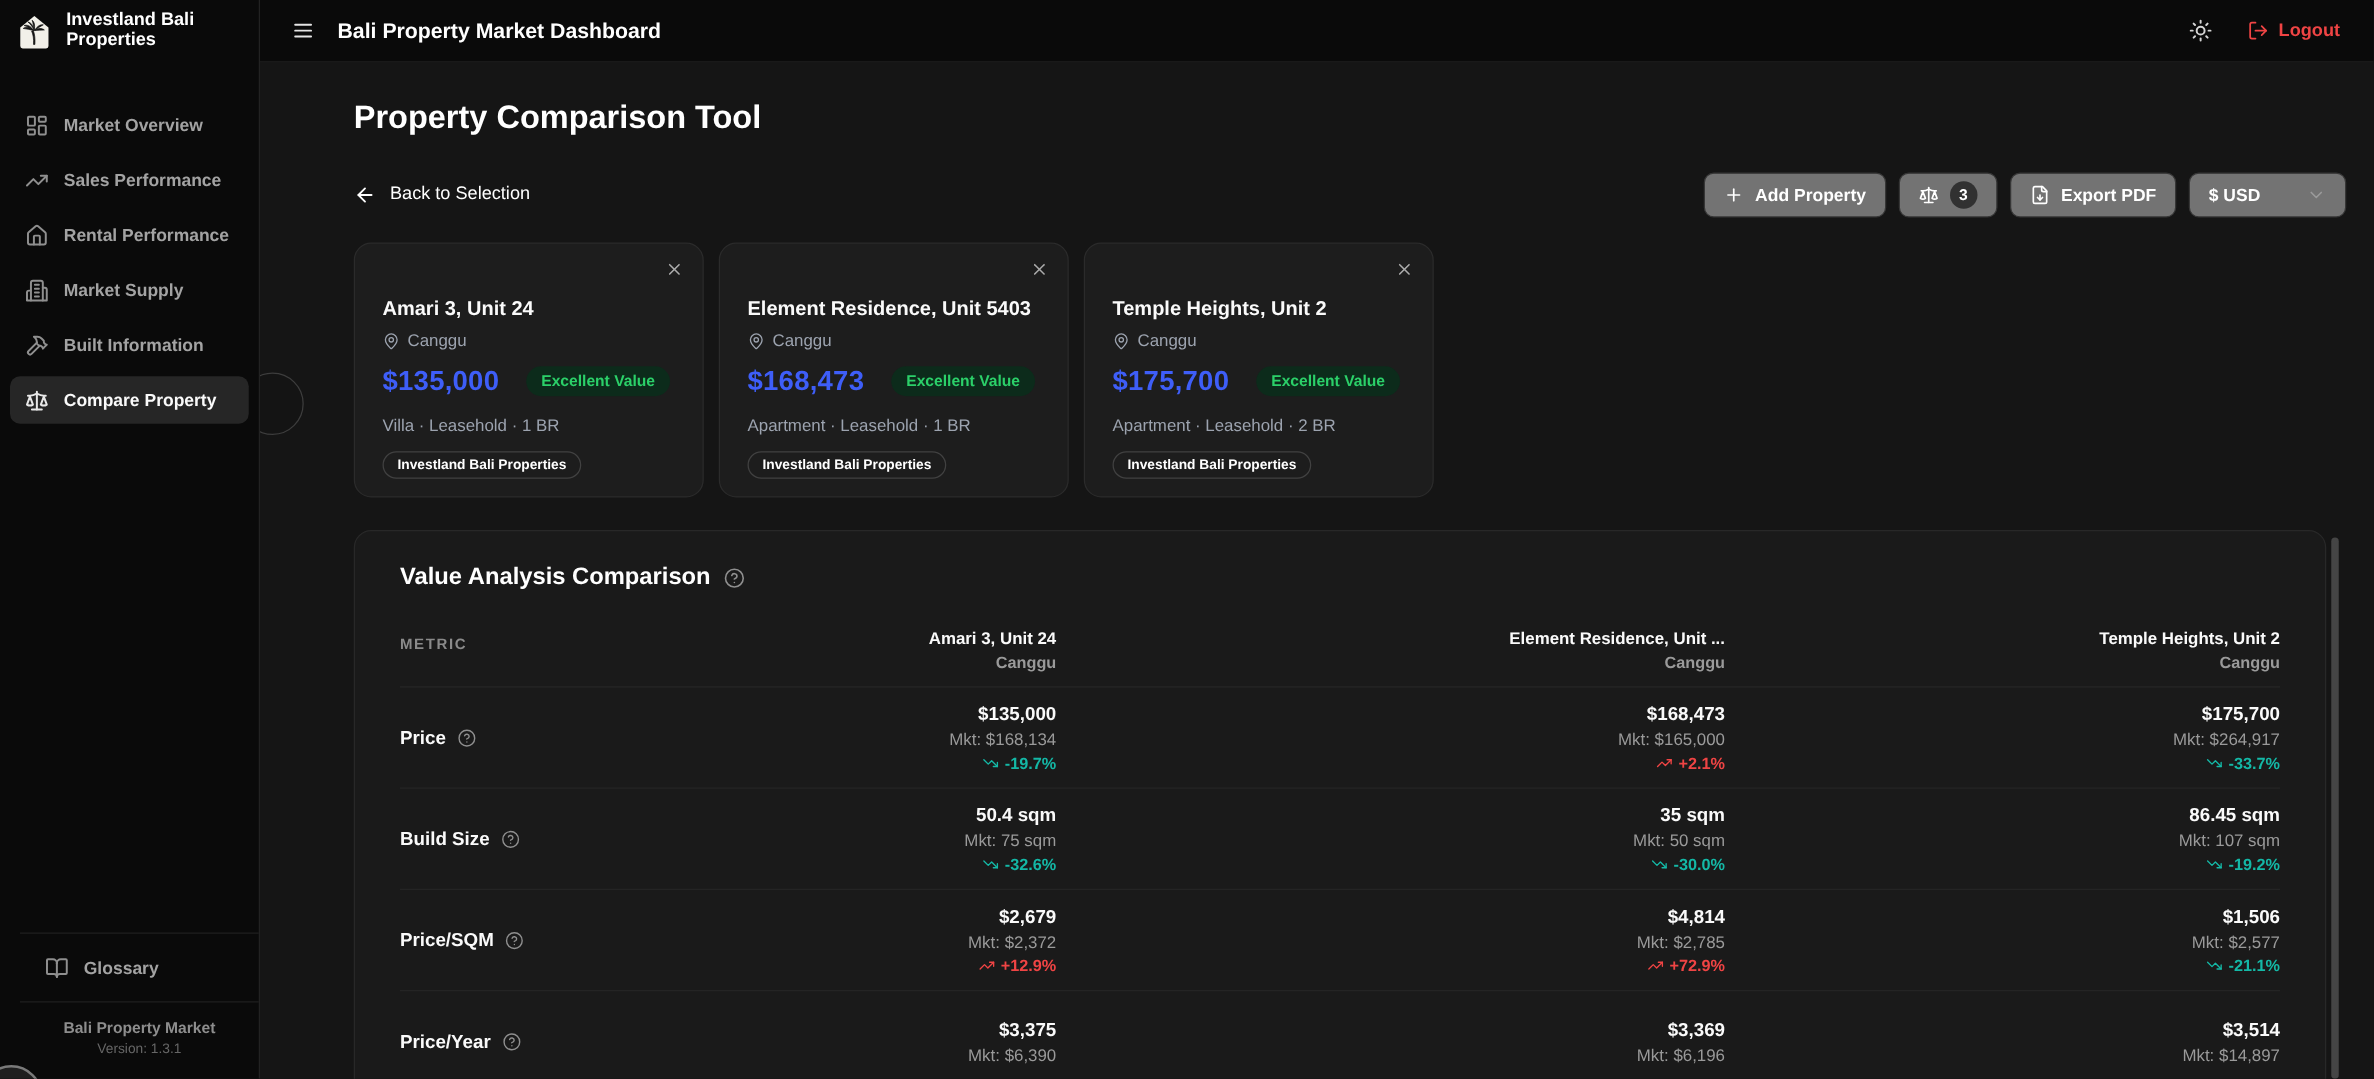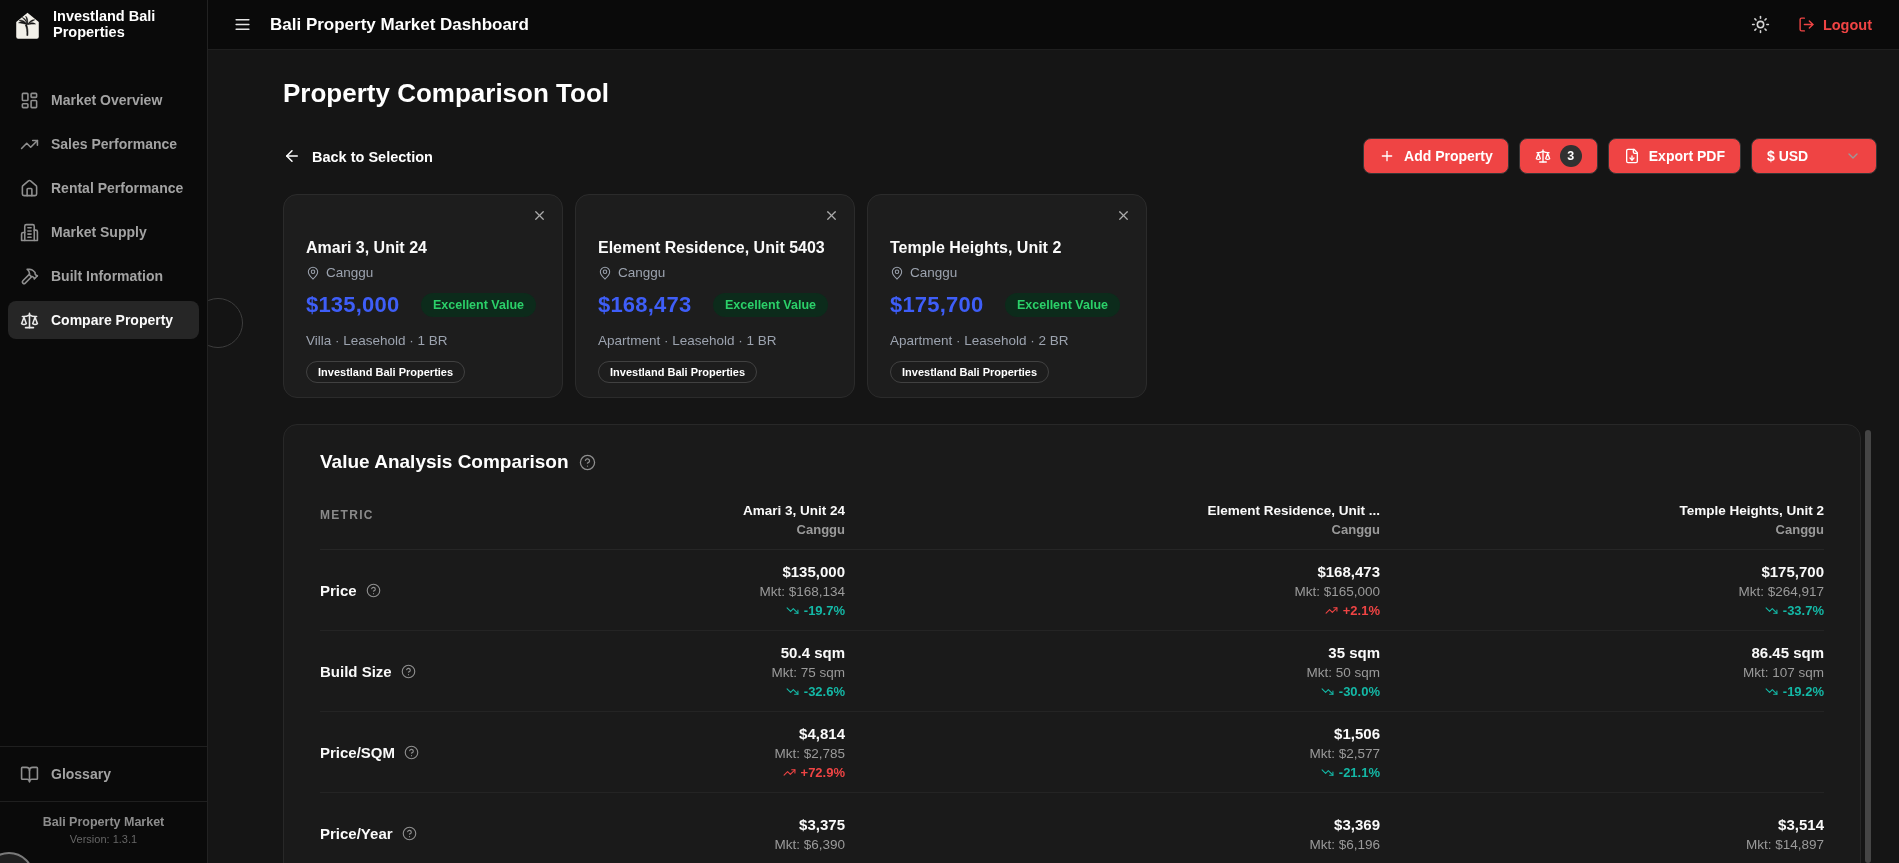--- a/index.html
+++ b/index.html
@@ -15,21 +15,21 @@
   .sidebar { position:absolute; left:0; top:0; width:208px; height:863px; background:#0a0a0a;
     border-right:1px solid #222; z-index:5; display:flex; flex-direction:column; }
   .brand-row { height:50px; display:flex; align-items:center; gap:9px; padding:0 11px; flex:none; }
   .brand-name { font-size:14.5px; font-weight:800; color:#fff; line-height:1.1; }
   .nav { padding:31px 8px 0; display:flex; flex-direction:column; gap:6px; }
   .nav-item { display:flex; align-items:center; gap:12px; height:38px; padding:0 12px; border-radius:8px;
     color:#a3a3a3; font-size:14px; font-weight:600; cursor:pointer; }
   .nav-item svg { width:19px; height:19px; color:#8f8f8f; flex:none; }
   .nav-item.active { background:#262626; color:#fafafa; }
   .nav-item.active svg { color:#e8e8e8; }
-  .sidebar-bottom { margin-top:auto; }
+  .sidebar-bottom { margin-top:auto;padding-left:16px; }
   .glossary-wrap { border-top:1px solid #1f1f1f; padding:8px; }
   .sidebar-footer { border-top:1px solid #1f1f1f; padding:13px 8px 0; text-align:center; height:62px; }
   .footer-title { font-size:12.5px; color:#8d8d8d; font-weight:700; }
   .footer-version { font-size:11px; color:#666; margin-top:4px; }
 
   
   .topbar { position:absolute; left:208px; right:0; top:0; height:50px; background:#0a0a0a;
     border-bottom:1px solid #1f1f1f; display:flex; align-items:center; padding:0 27px 0 25px; z-index:4; }
   .hamburger { background:none; border:none; color:#e5e5e5; cursor:pointer; }
   .hamburger svg { width:19px; height:19px; }
@@ -38,25 +38,25 @@
   .theme-toggle { background:none; border:none; color:#d4d4d4; cursor:pointer; }
   .theme-toggle svg { width:19px; height:19px; }
   .logout-btn { display:flex; align-items:center; gap:8px; background:none; border:none;
     color:#ef4444; font-family:inherit; font-size:14.5px; font-weight:700; cursor:pointer; }
   .logout-btn svg { width:17px; height:17px; }
 
   
   .main { position:absolute; left:208px; top:50px; right:0; bottom:0; padding:30px 22px 0 75px; overflow:hidden; }
   .page-title { font-size:26px; font-weight:800; color:#fff; line-height:26px; }
   .toolbar { margin-top:32px; display:flex; align-items:center; height:36px; }
-  .back-btn { display:flex; align-items:flex-end; gap:11px; background:none; border:none; color:#fff;
-    font-family:inherit; font-size:14.5px; font-weight:700; cursor:pointer; }
+  .back-btn { display:flex; align-items:flex-start; gap:11px; background:none; border:none; color:#fff;
+    font-family:inherit; font-size:14.5px; font-weight:400; cursor:pointer; }
   .back-btn svg { width:18px; height:18px; }
   .toolbar-right { margin-left:auto; display:flex; gap:10px; }
-  .tbtn { height:36px; display:flex; align-items:center; gap:9px; padding:0 15px; background:#ef4444;
+  .tbtn { height:36px; display:flex; align-items:center; gap:9px; padding:0 15px; background:#737373;
     border:1px solid #363636; border-radius:8px; color:#fff; font-family:inherit; font-size:14px;
     font-weight:700; cursor:pointer; }
   .tbtn svg { width:16px; height:16px; }
   .count-pill { width:22px; height:22px; border-radius:50%; background:#313131; display:flex;
     align-items:center; justify-content:center; font-size:12.5px; font-weight:700; }
   .currency-btn { min-width:126px; }
   .currency-btn .chev { margin-left:auto; color:#9a9a9a; }
 
   
   .cards { margin-top:20px; display:flex; gap:12px; }
@@ -529,20 +529,33 @@
           <span>Price/SQM</span>
           <button class="help-ic">
               <svg class="ic" viewBox="0 0 24 24">
                 <circle cx="12" cy="12" r="10"></circle>
                 <path d="M9.09 9a3 3 0 0 1 5.83 1c0 2-3 3-3 3"></path>
                 <path d="M12 17h.01"></path>
               </svg>
             </button>
         </div>
         <div class="vcell">
+          <span class="v-main">$2,679</span>
+          <span class="v-mkt">Mkt: $2,372</span>
+          <span class="v-delta up">
+              <span>
+                <svg class="ic" viewBox="0 0 24 24">
+                  <polyline points="22 7 13.5 15.5 8.5 10.5 2 17"></polyline>
+                  <polyline points="16 7 22 7 22 13"></polyline>
+                </svg>
+              </span>
+              <span>+12.9%</span>
+            </span>
+        </div>
+        <div class="vcell">
           <span class="v-main">$4,814</span>
           <span class="v-mkt">Mkt: $2,785</span>
           <span class="v-delta up">
               <span>
                 <svg class="ic" viewBox="0 0 24 24">
                   <polyline points="22 7 13.5 15.5 8.5 10.5 2 17"></polyline>
                   <polyline points="16 7 22 7 22 13"></polyline>
                 </svg>
               </span>
               <span>+72.9%</span>

